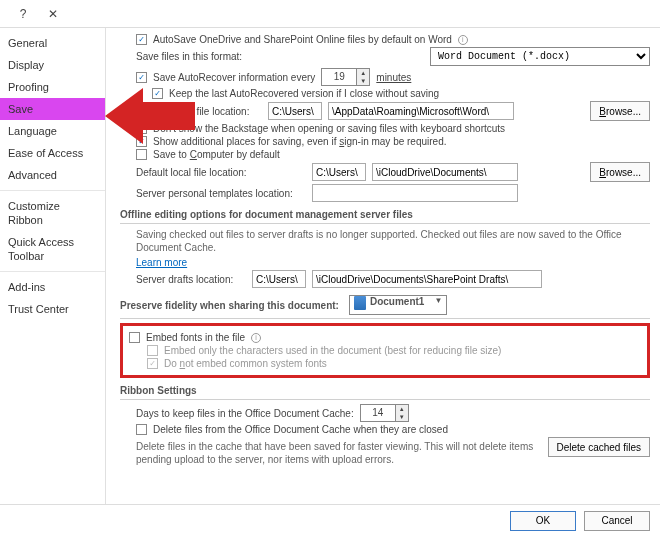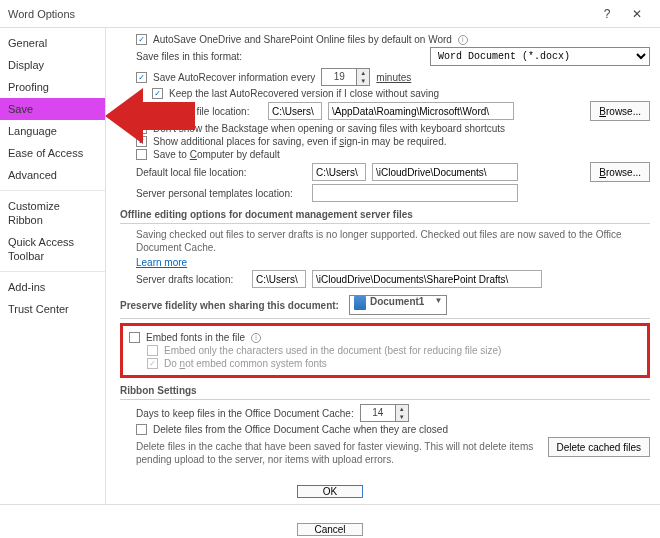--- a/index.html
+++ b/index.html
@@ -27,31 +27,30 @@
   .select { height: 19px; border: 1px solid #888; background: #fff; font-size: 10px; padding: 0 3px; font-family: Liberation Mono, monospace; }
   .spin { display: flex; align-items: center; }
   .spinval { width: 36px; height: 18px; border: 1px solid #888; background: #fff; text-align: center; font-size: 10px; line-height: 16px; }
   .spinbtns { display: flex; flex-direction: column; border: 1px solid #888; border-left: 0; }
   .spinbtns div { width: 12px; height: 8px; background: #eee; font-size: 6px; text-align: center; line-height: 8px; }
   .link { color: #0067c0; cursor: pointer; text-decoration: underline; }
   .helptext { color: #666; font-size: 10px; line-height: 13px; margin: 3px 0; }
   .doc-select { display: flex; align-items: flex-start; border: 1px solid #888; height: 20px; background: #fff; padding: 0 4px; gap: 4px; }
   .doc-icon { width: 12px; height: 14px; background: linear-gradient(#4a8fd8, #2a6fb8); border-radius: 1px; }
   .chev { font-size: 8px; color: #555; margin-left: 6px; }
-  .footer { height: 32px; border-top: 1px solid #ddd; display: flex; align-items: center; justify-content: flex-end; gap: 25px; padding: 0 10px; flex-direction: column; }
+  .footer { height: 32px; border-top: 1px solid #ddd; display: flex; align-items: center; justify-content: flex-end; gap: 8px; padding: 0 10px; }
   .footer .btn { width: 66px; }
   .redbox { border: 3px solid #d42424; padding: 4px 6px; margin: 4px 0; }
   .redarrow { position: absolute; top: 88px; left: 105px; z-index: 5; pointer-events: none; }
   u { text-decoration: underline; margin-top: 20px; }
 </style>
 </head>
 <body>
 
 <div class="titlebar">
-  <div class="title">Word Options</div>
   <div class="tbtn">?</div>
   <div class="tbtn">✕</div>
 </div>
 
 <div class="main">
   <div class="sidebar">
     <div class="navitem">General</div>
     <div class="navitem">Display</div>
     <div class="navitem">Proofing</div>
     <div class="navitem selected">Save</div>

